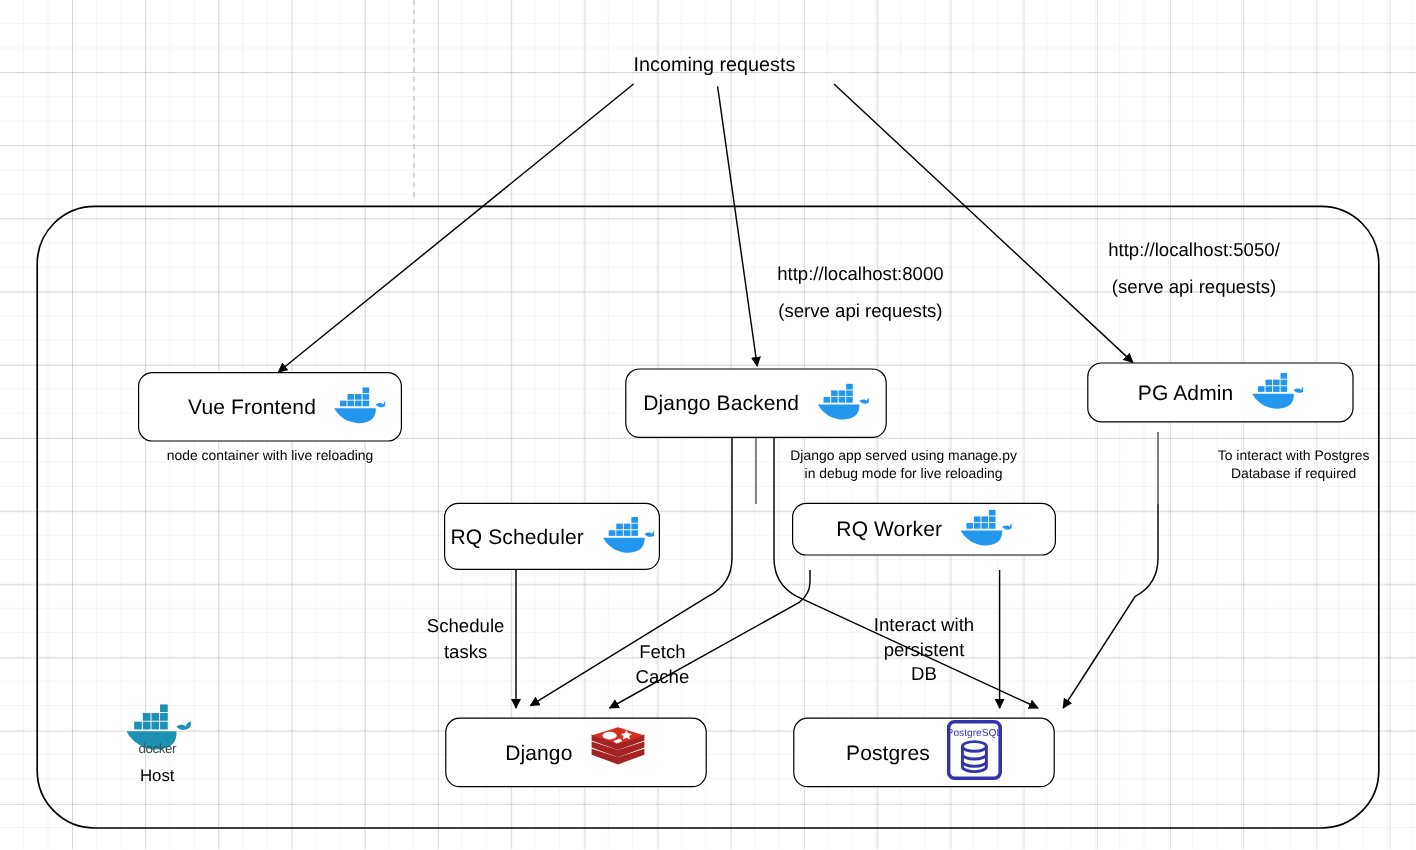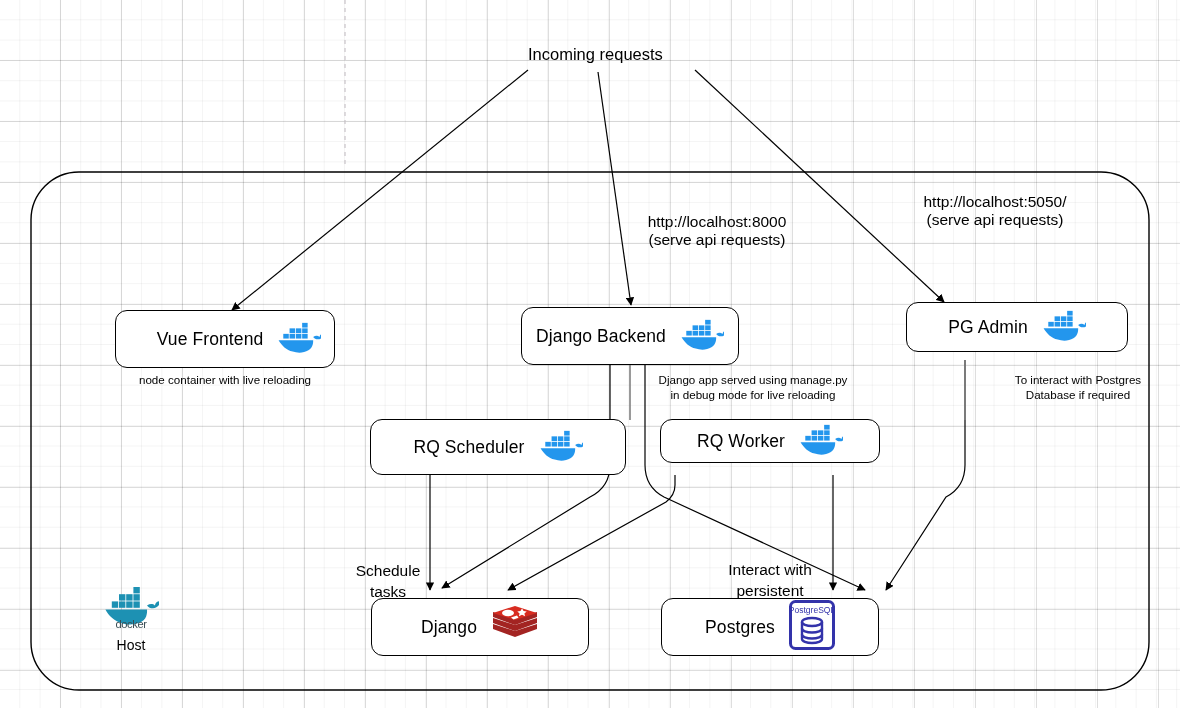--- a/index.html
+++ b/index.html
@@ -52,27 +52,26 @@
     font-size: 11.6px;
     line-height: 14.5px;
     white-space: pre-line;
   }
   .edge-label {
     position: absolute;
     text-align: center;
     font-size: 15.5px;
     line-height: 20.5px;
     white-space: pre-line;
-    margin-top: 48px;
   }
   .url-label {
     position: absolute;
     text-align: center;
     font-size: 15.5px;
-    line-height: 18px;
+    line-height: 31px;
     white-space: pre-line;
   }
   #title {
     position: absolute;
     font-size: 16.5px;
     white-space: nowrap;
   }
   #host-block {
     position: absolute;
     text-align: center;
@@ -187,21 +186,21 @@
             <rect x="8" y="17" width="7" height="6"></rect>
           <path d="M2 25 h44 c0 0 1 9-6 13 -6 3.5-14 3.6-20 1.5C12 37.4 6 32 2 25z"></path>
           <path d="M46 21c3-2 6-2 8 0 1-4 4-5 6-4-1 4-4 7-8 7 -2.5 0-4.6-1-6-3z"></path>
         </g>
       </svg>
     </span>
   </div>
   <div class="caption" style="left:960px; top:373px; width:236px;">To interact with Postgres
 Database if required</div>
 
-  <div class="node" style="left:370px; top:419px; width:256px; height:56px;text-align:center;">
+  <div class="node" style="left:370px; top:419px; width:180px; height:56px;text-align:center;">
     <span class="node-label">RQ Scheduler</span>
     <span class="ico">
       <svg width="44" height="34" viewBox="0 0 56 42">
         <g fill="#2396ED">
           <rect x="16" y="17" width="7" height="6"></rect>
             <rect x="24" y="17" width="7" height="6"></rect>
           <rect x="32" y="17" width="7" height="6"></rect>
             <rect x="16" y="10" width="7" height="6"></rect>
           <rect x="24" y="10" width="7" height="6"></rect>
             <rect x="32" y="10" width="7" height="6"></rect>
@@ -229,20 +228,22 @@
             <rect x="8" y="17" width="7" height="6"></rect>
           <path d="M2 25 h44 c0 0 1 9-6 13 -6 3.5-14 3.6-20 1.5C12 37.4 6 32 2 25z"></path>
           <path d="M46 21c3-2 6-2 8 0 1-4 4-5 6-4-1 4-4 7-8 7 -2.5 0-4.6-1-6-3z"></path>
         </g>
       </svg>
     </span>
   </div>
 
   <div class="edge-label" style="left:338px; top:513px; width:100px;">Schedule
 tasks</div>
+  <div class="edge-label" style="left:506px; top:534px; width:92px;">Fetch
+Cache</div>
   <div class="edge-label" style="left:704px; top:512px; width:132px;">Interact with
 persistent
 DB</div>
 
   <div class="node" style="left:371px; top:598px; width:218px; height:58px;">
     <span class="node-label">Django</span>
     <span class="ico">
       <svg width="48" height="42" viewBox="0 0 48 42">
         <g>
           <path d="M24 27 L46 20 v5 L24 33 L2 25 v-5z" fill="#A32422"></path>

